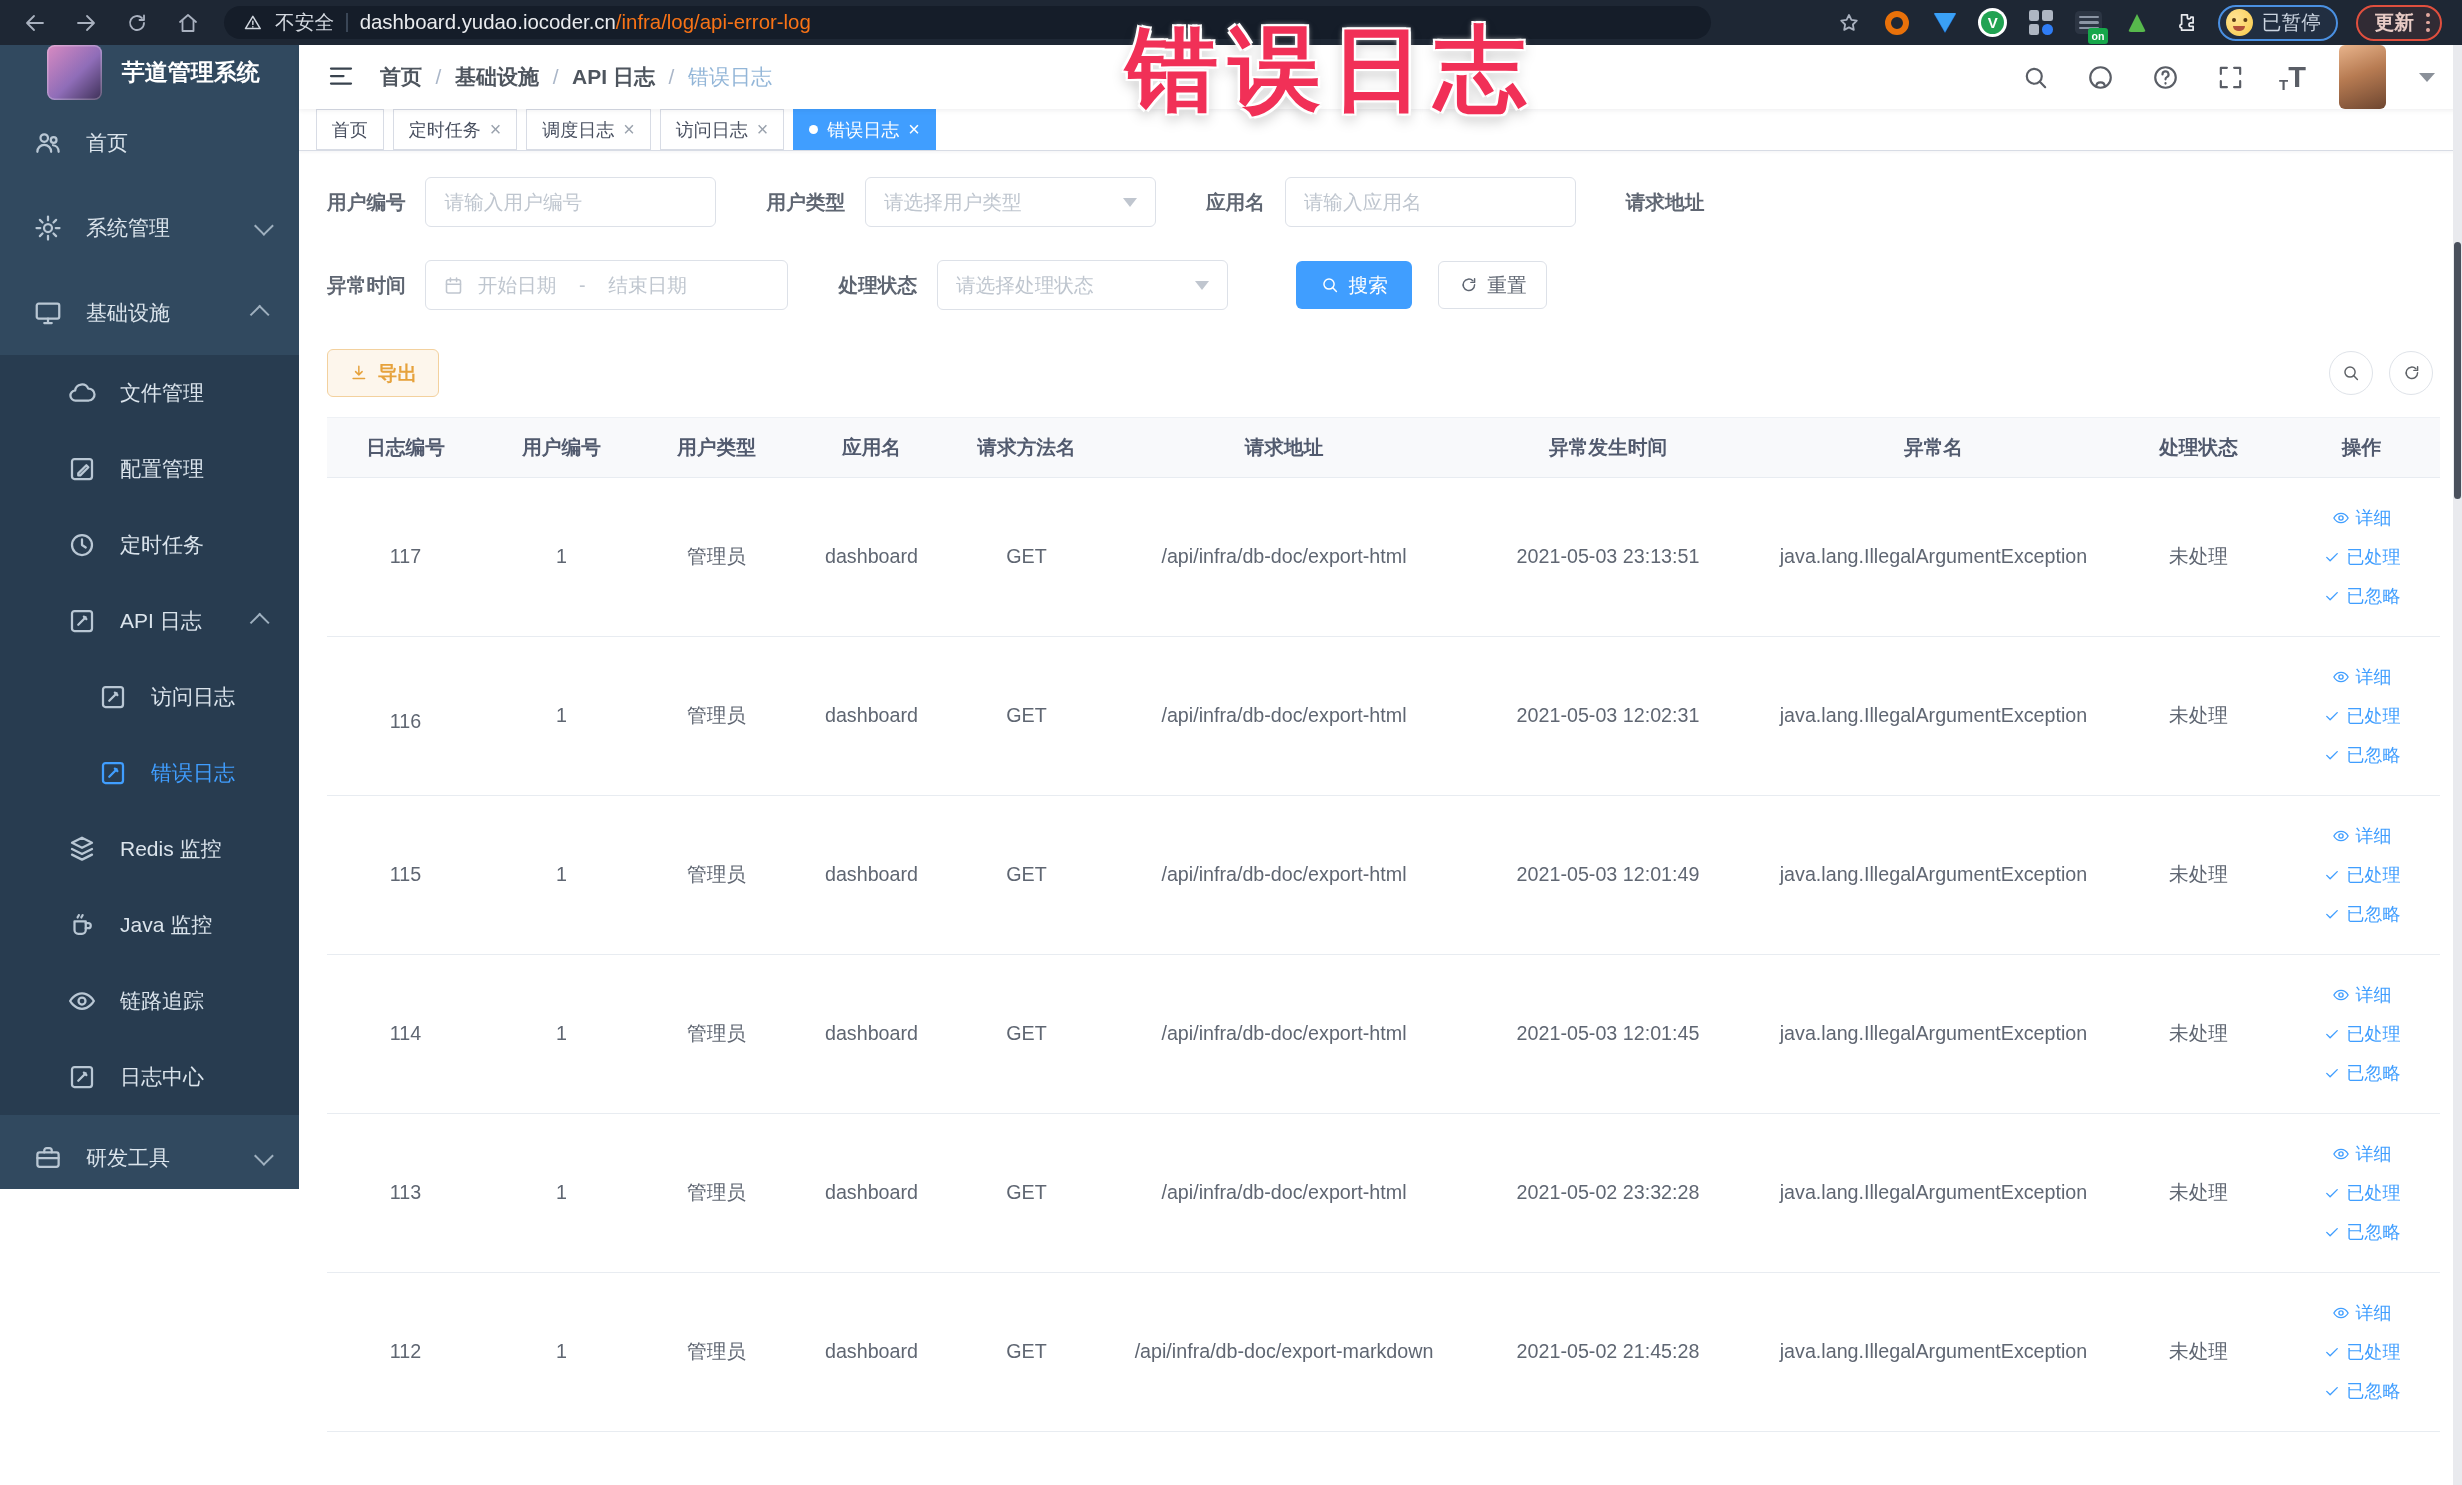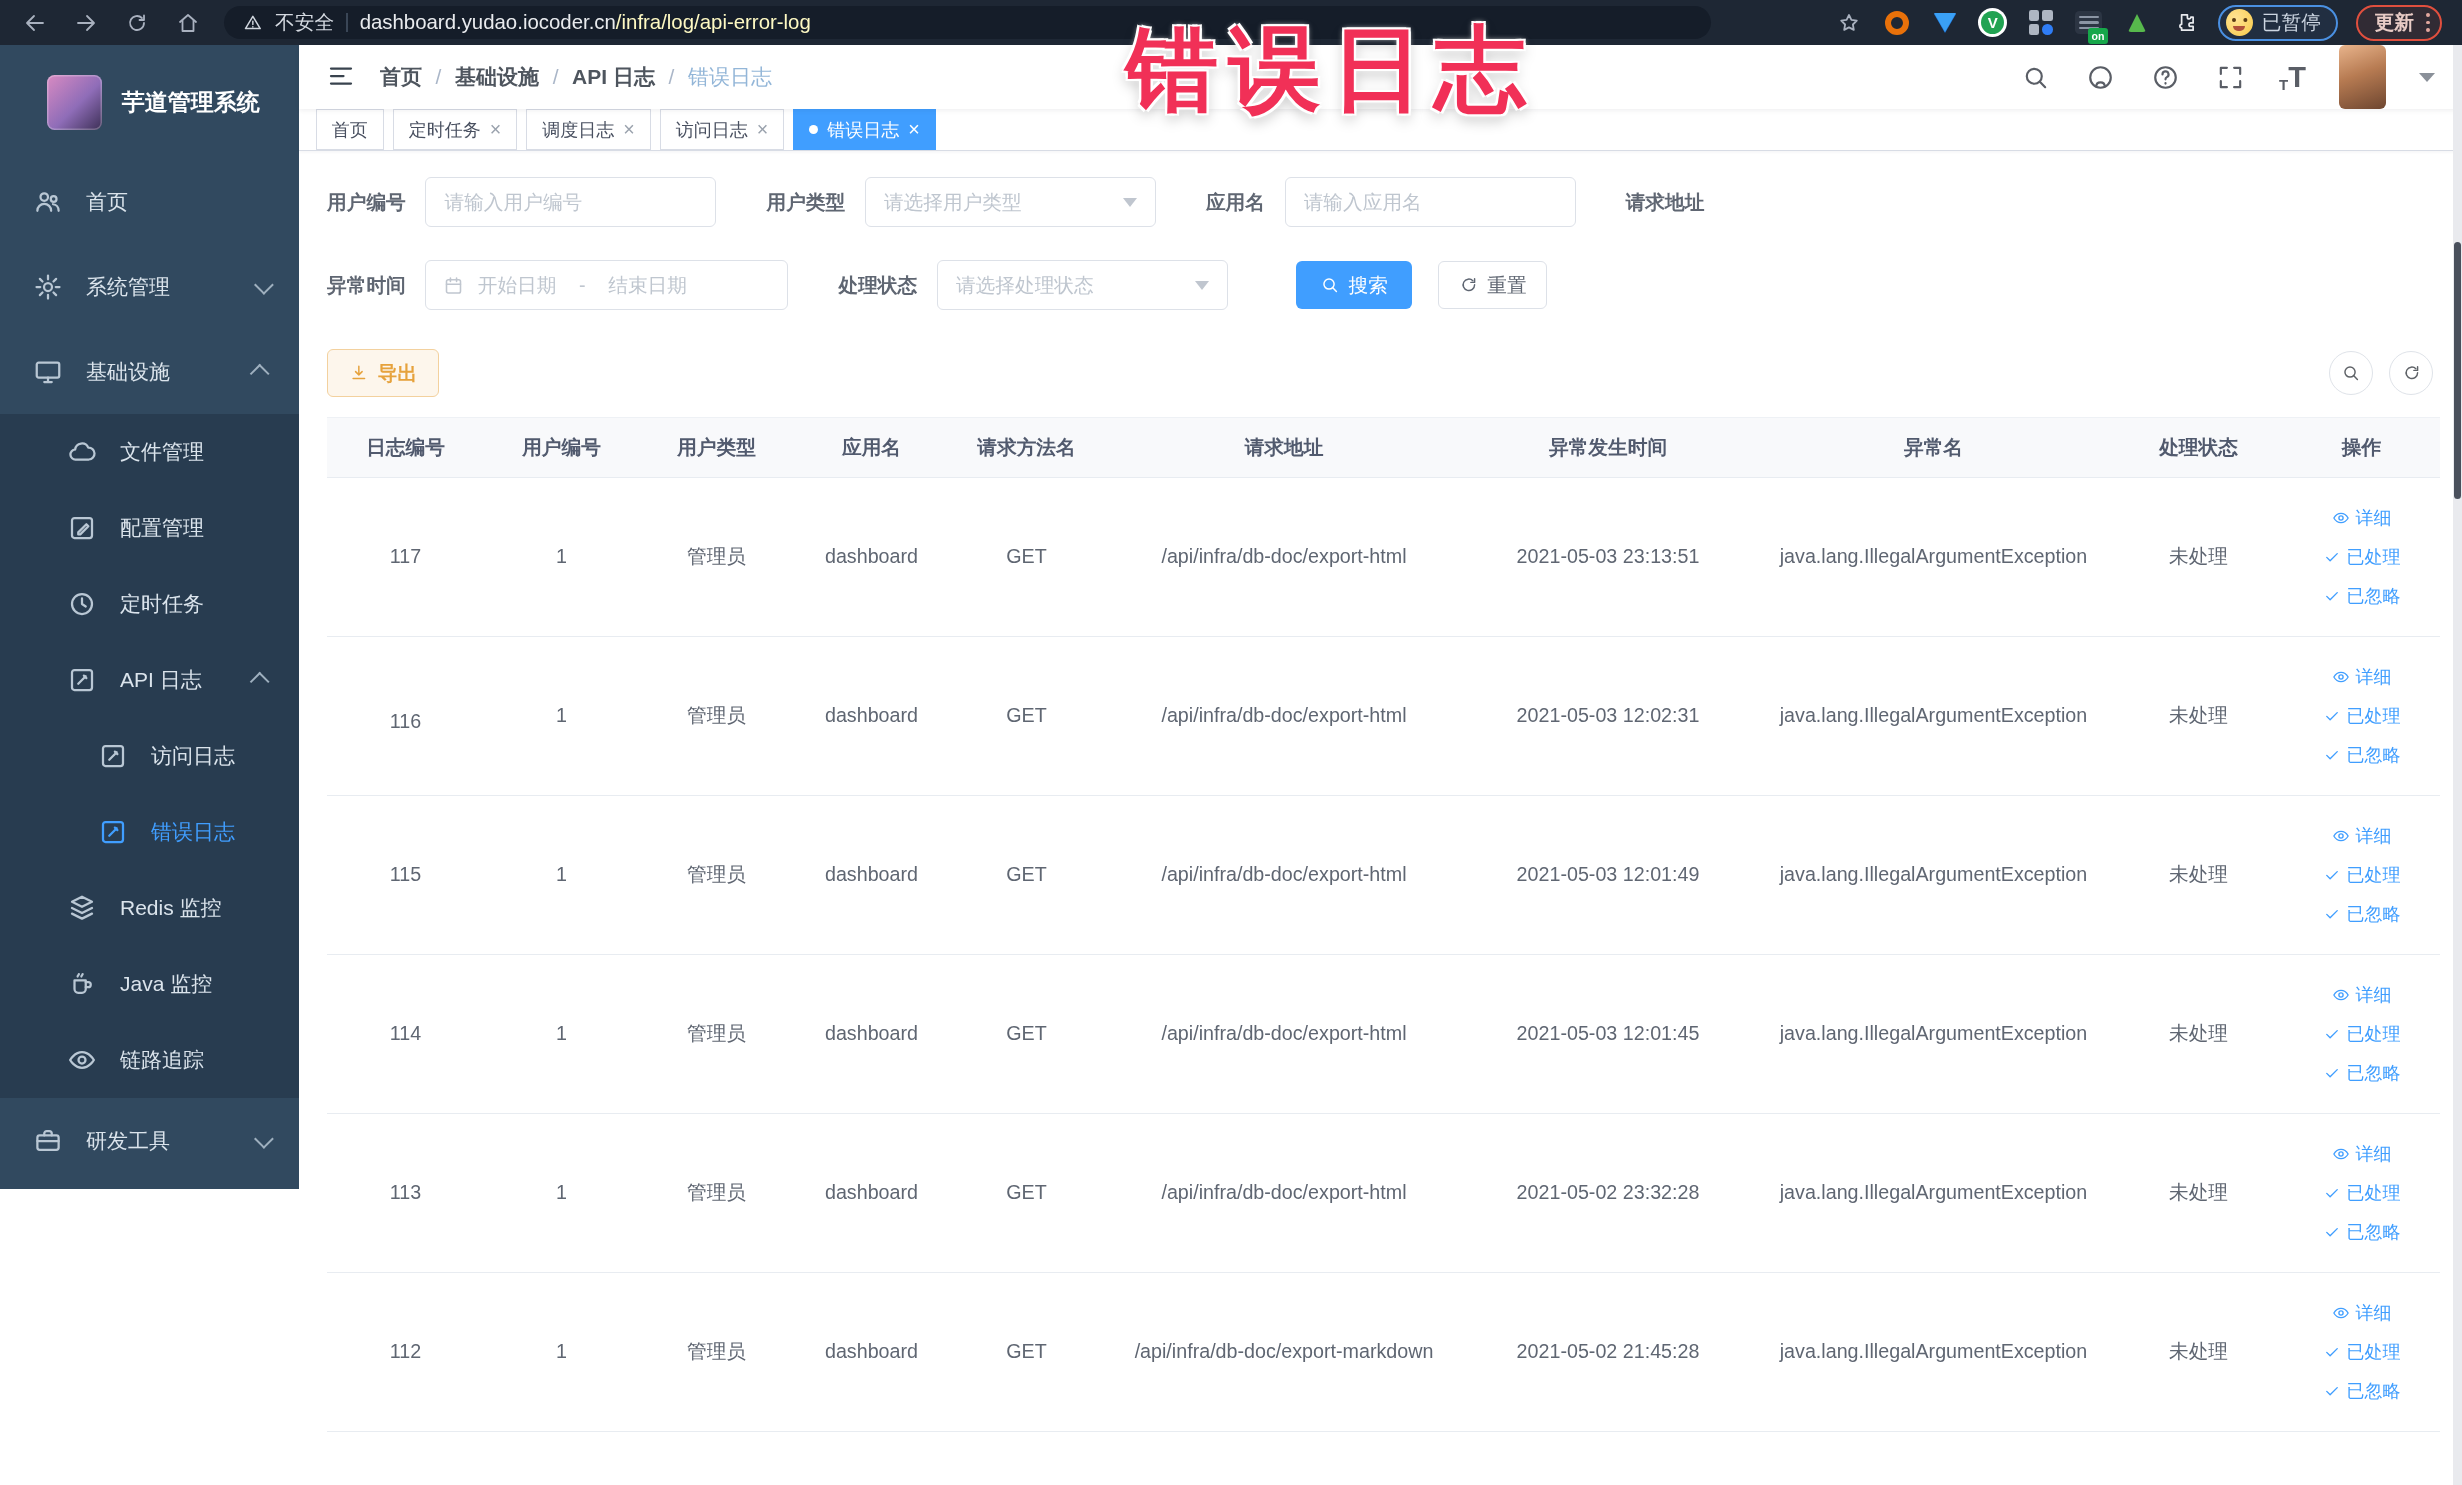--- a/index.html
+++ b/index.html
@@ -14,21 +14,21 @@
   
   .browser-bar{position:absolute;left:0;top:0;width:2462px;height:45px;background:var(--browser);display:flex;align-items:center;padding:0 19.7px;gap:21px;z-index:5;}
   .nav-ic{width:30px;height:30px;color:#a9b1bf;display:flex;align-items:center;justify-content:center;flex:0 0 auto;}
   .nav-ic .i{width:24px;height:24px;}
   .addr{flex:0 0 auto;width:1487px;height:33px;background:#151d29;border-radius:16.7px;display:flex;align-items:center;padding:0 19.7px;gap:12px;color:#cfd5dd;}
   .addr .i{width:19.7px;height:19.7px;color:#cfd5dd;}
   .sec-label{font-size:19.7px;color:#d4d9e0;}
   .addr-sep{width:1.5px;height:19.7px;background:#3a4656;}
   .url{font-size:20.4px;white-space:nowrap;}
   .url .domain{color:#e9ebee;}
-  .url .path{color:#fef9c3;}
+  .url .path{color:#f97316;}
   .bar-right{margin-left:auto;display:flex;align-items:center;gap:18px;}
   .ext{width:30px;height:30px;border-radius:7.6px;position:relative;flex:0 0 auto;display:flex;align-items:center;justify-content:center;}
   .ext .i{width:23px;height:23px;}
   .ext-donut{width:24px;height:24px;border:6.8px solid #e8710a;border-radius:50%;}
   .ext-shield{width:0;height:0;border-left:11.4px solid transparent;border-right:11.4px solid transparent;border-top:19.7px solid #3aa0f5;filter:drop-shadow(0 1.5px 0 #1d6fd1);}
   .ext-v{width:29px;height:29px;background:#fff;border-radius:50%;display:flex;align-items:center;justify-content:center;}
   .ext-v > div{width:23px;height:23px;border-radius:50%;background:#21a352;color:#fff;font-size:15px;font-weight:700;display:flex;align-items:center;justify-content:center;}
   .ext-grid{display:grid;grid-template-columns:10.6px 10.6px;grid-gap:3px;}
   .ext-grid span{width:10.6px;height:10.6px;background:#aeb6c2;border-radius:2.3px;}
   .ext-grid span:last-child{background:#2f7df6;border-radius:50%;}
@@ -412,20 +412,26 @@
               <use href="#ic-coffee"></use>
             </svg>
             <span class="lbl">Java 监控</span>
           </div>
           <div class="menu-item lvl2">
             <svg class="i mi" viewBox="0 0 40 40" width="30" height="30">
               <use href="#ic-eye"></use>
             </svg>
             <span class="lbl">链路追踪</span>
           </div>
+          <div class="menu-item lvl2">
+            <svg class="i mi" viewBox="0 0 40 40" width="30" height="30">
+              <use href="#ic-logdoc"></use>
+            </svg>
+            <span class="lbl">日志中心</span>
+          </div>
         </div>
         <div class="menu-item lvl1">
           <svg class="i mi" viewBox="0 0 40 40" width="30" height="30">
             <use href="#ic-case"></use>
           </svg>
           <span class="lbl">研发工具</span>
           <span class="chev down"></span>
         </div>
       </nav>
   </aside>

